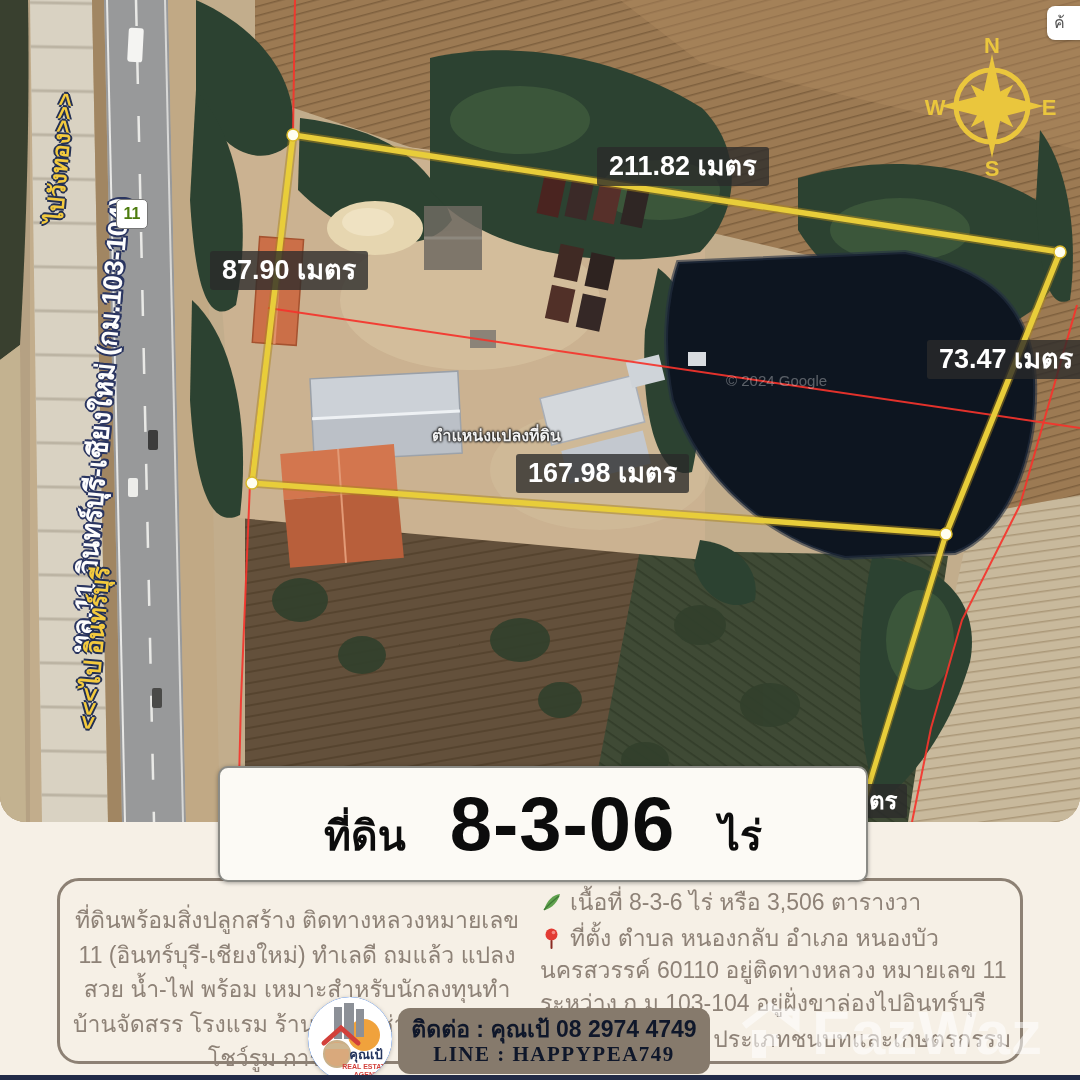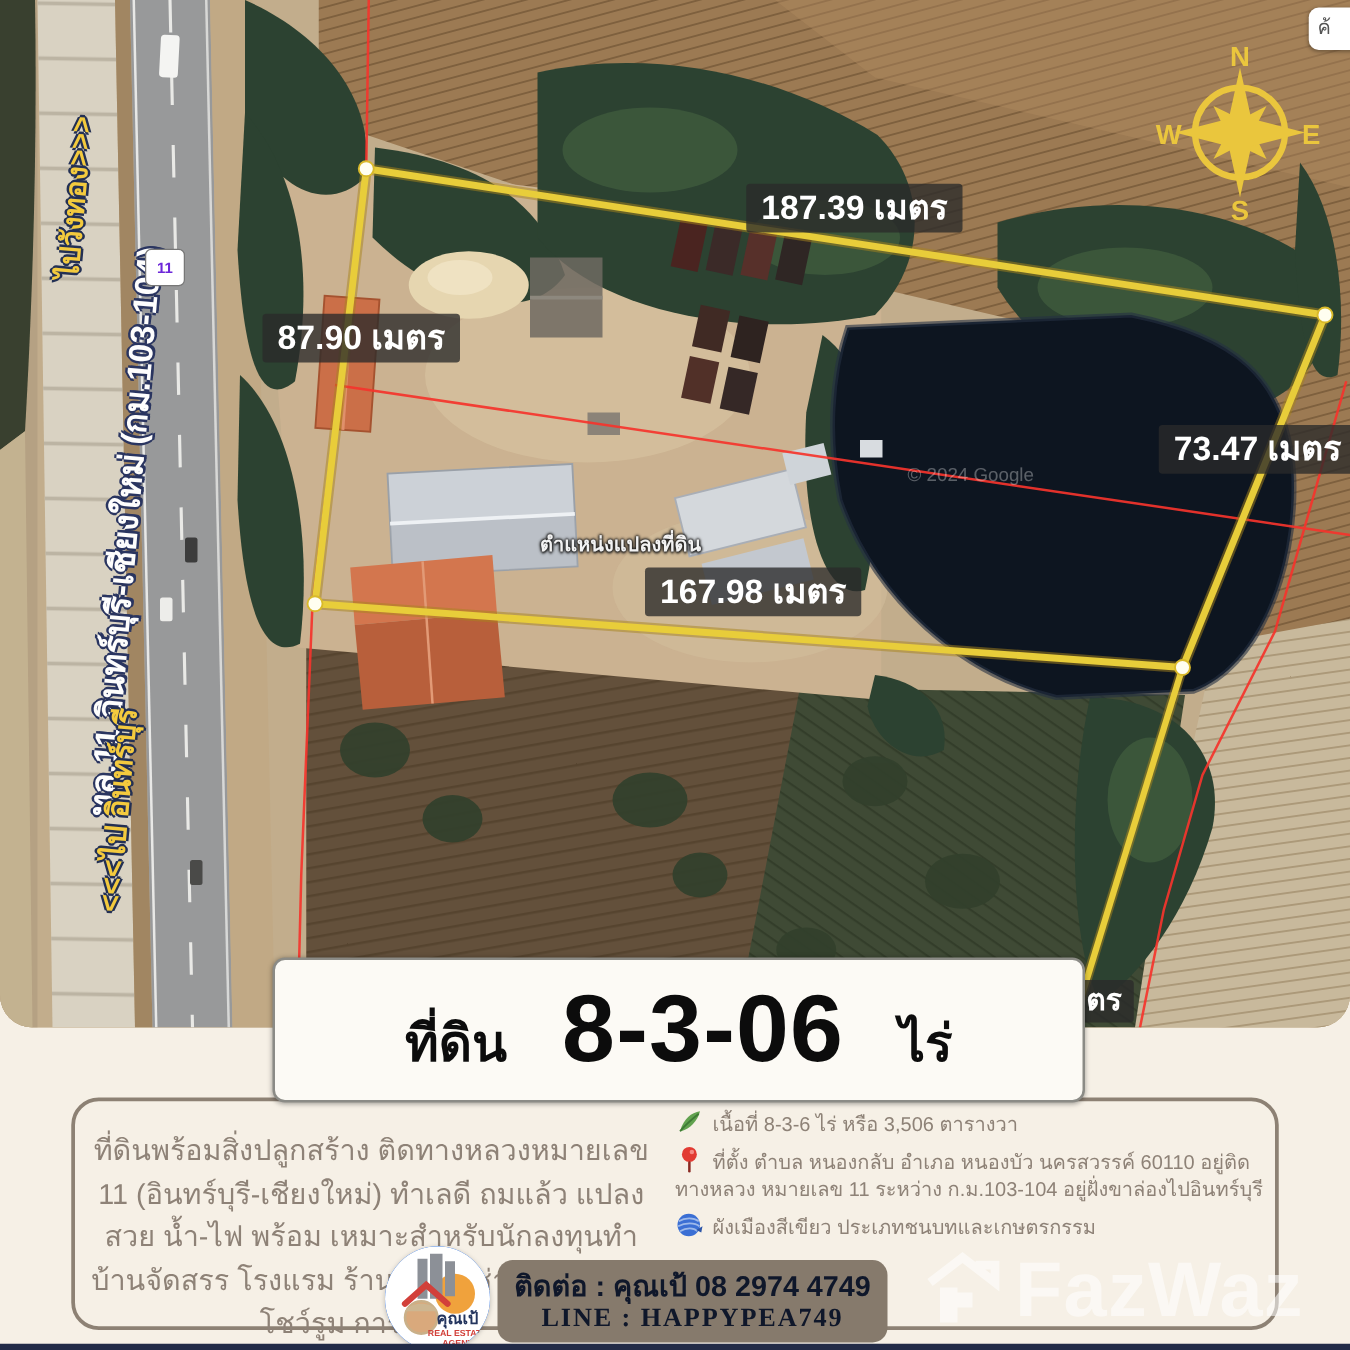--- a/index.html
+++ b/index.html
@@ -28,21 +28,21 @@
     color:#f3ca3e;font-size:23px;
     text-shadow:-2px 0 0 #233054,2px 0 0 #233054,0 -2px 0 #233054,0 2px 0 #233054,1px 1px 0 #233054;
   }
   .vlabel.white{
     color:#fdfdfd;font-size:27px;
     text-shadow:-2px 0 0 #2a3560,2px 0 0 #2a3560,0 -2px 0 #2a3560,0 2px 0 #2a3560,2px 2px 0 #2a3560;
   }
   .shield{
     position:absolute;left:116px;top:199px;width:30px;height:28px;
     background:#fff;border:1px solid #777;border-radius:5px;
-    color:#6d28d9;font-weight:bold;font-size:12px;text-align:center;line-height:28px;
+    color:#4d7c0f;font-weight:bold;font-size:16px;text-align:center;line-height:28px;
   }
   .searchbox{
     position:absolute;left:1047px;top:6px;width:33px;height:34px;
     background:#fff;border-radius:8px 0 0 8px;color:#555;font-size:16px;
     line-height:34px;padding-left:7px;box-shadow:0 1px 3px rgba(0,0,0,.3);
   }
   .caption-map{
     position:absolute;color:#f2f2f2;font-size:16px;font-weight:bold;white-space:nowrap;
     text-shadow:-1px 0 2px rgba(30,30,30,.9),1px 0 2px rgba(30,30,30,.9),0 1px 2px rgba(30,30,30,.9),0 -1px 2px rgba(30,30,30,.9);
   }
@@ -62,21 +62,21 @@
   }
   .title-line1{display:flex;align-items:baseline;gap:44px;line-height:1;}
   .title-prefix,.title-unit{font-size:41px;font-weight:bold;}
   .title-area{font-size:76px;font-weight:900;letter-spacing:1px;}
   .title-line2{font-size:34px;font-weight:bold;margin-top:2px;line-height:1.1;}
   .desc{
     position:absolute;left:68px;top:903px;width:458px;
     font-size:23px;line-height:1.5;color:#8e8277;text-align:center;
   }
   .details{position:absolute;left:540px;top:886px;width:486px;color:#8e8277;}
-  .detail-item{font-size:16px;line-height:1.42;margin-bottom:3px;}
+  .detail-item{font-size:23px;line-height:1.42;margin-bottom:3px;}
   .detail-item .icon{display:inline-block;width:23px;height:23px;vertical-align:-4px;margin-right:7px;}
   .agent-logo{
     position:absolute;left:308px;top:997px;width:84px;height:84px;border-radius:50%;
     background:#3b82f6;box-shadow:0 1px 4px rgba(0,0,0,.25);overflow:hidden;
   }
   .contact-bar{
     position:absolute;left:398px;top:1008px;width:312px;height:66px;
     background:#867a6c;border-radius:12px;color:#0f172a;
     display:flex;flex-direction:column;align-items:center;justify-content:center;gap:3px;
   }
@@ -228,21 +228,21 @@
       <path d="M946,534 L865,798" stroke="#e8cd3a" stroke-width="5"></path>
     </g>
     <g fill="#fffef0" stroke="#d9b92a" stroke-width="1.5">
       <circle cx="293" cy="135" r="6"></circle>
       <circle cx="1060" cy="252" r="6"></circle>
       <circle cx="946" cy="534" r="6"></circle>
       <circle cx="252" cy="483" r="6"></circle>
     </g>
   </svg>
 
-  <div class="mlabel" style="left:597px;top:147px;">187.39 เมตร</div>
+  <div class="mlabel" style="left:597px;top:147px;">211.82 เมตร</div>
   <div class="mlabel" style="left:210px;top:251px;">87.90 เมตร</div>
   <div class="mlabel" style="left:927px;top:340px;">73.47 เมตร</div>
   <div class="mlabel" style="left:516px;top:454px;">167.98 เมตร</div>
   <div class="mlabel small" style="left:836px;top:784px;">เมตร</div>
 
   <div class="vlabel yellow" style="left:60px;top:158px;">ไปวังทอง&gt;&gt;&gt;</div>
   <div class="vlabel white" style="left:100px;top:425px;">ทล.11 อินทร์บุรี-เชียงใหม่ (กม.103-104)</div>
   <div class="vlabel yellow" style="left:94px;top:648px;font-size:24px;">&lt;&lt;&lt;ไป อินทร์บุรี</div>
 
   <div class="shield">11</div>

